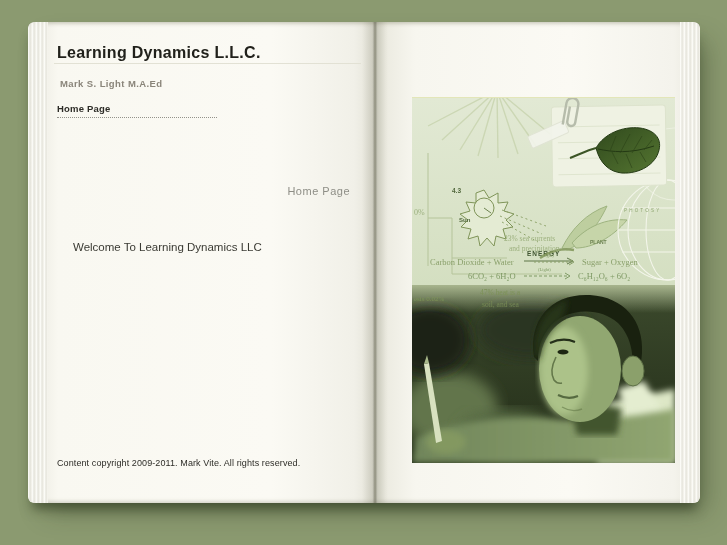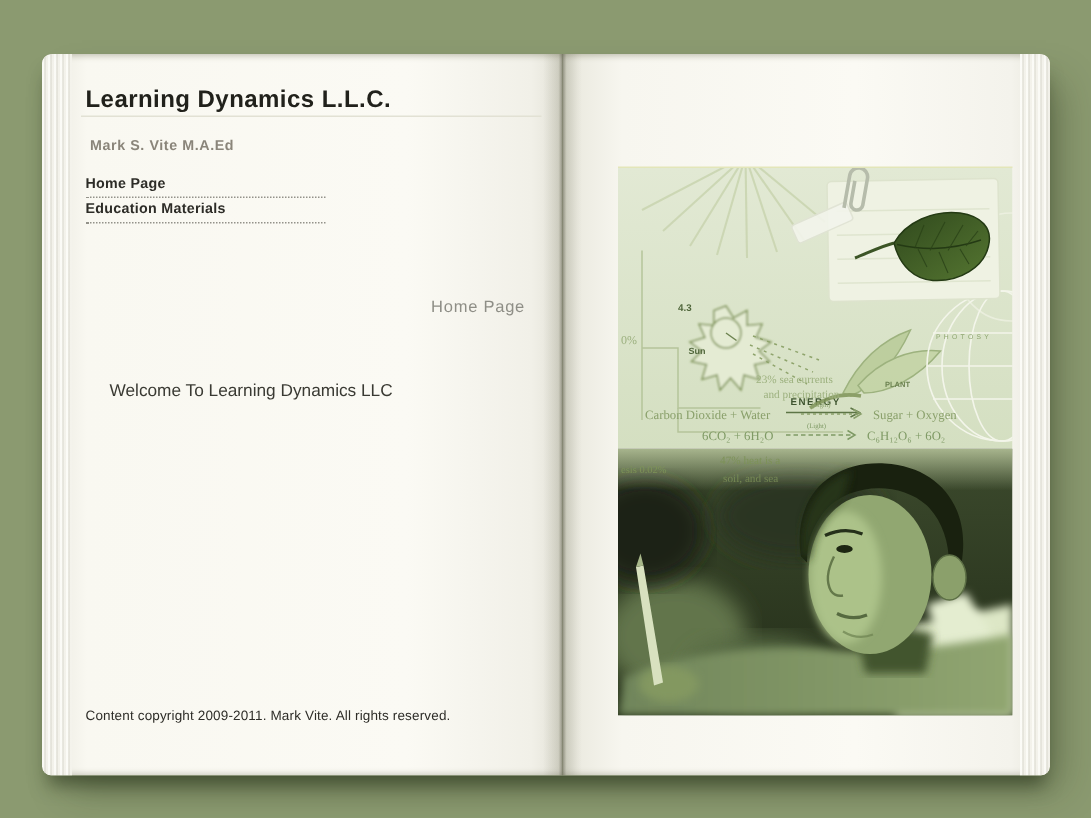--- a/index.html
+++ b/index.html
@@ -6,21 +6,21 @@
   html,body { width:727px; height:545px; }
   body {
     background:#8b9a70;
     font-family:"Liberation Sans", sans-serif;
     position:relative;
     overflow:hidden;
   }
 
   
   .book {
-    position:absolute; left:28px; top:36px; width:672px; height:481px;
+    position:absolute; left:28px; top:22px; width:672px; height:481px;
     border-radius:6px;
     box-shadow: 0 10px 12px -4px rgba(35,45,22,.55), 12px 14px 24px -6px rgba(35,45,22,.35);
     overflow:hidden;
   }
   .page {
     position:absolute; top:0; height:481px;
     box-shadow: inset 0 3px 4px -2px rgba(110,110,85,.45), inset 0 -3px 4px -2px rgba(110,110,85,.35);
   }
   .page-left {
     left:0; width:347px;
@@ -95,25 +95,24 @@
 <body>
 
 <div class="book">
 
   <div class="page page-left">
     <div class="edge-stack edge-left"></div>
 
     <div class="site-title">Learning Dynamics L.L.C.</div>
     <div class="title-rule"></div>
 
-    <div class="site-subtitle">Mark S. Vite M.A.Ed</div>
+    <div class="site-subtitle">Mark S. Light M.A.Ed</div>
 
     <nav class="nav">
       <a class="nav-item">Home Page</a>
-      <a class="nav-item">Education Materials</a>
     </nav>
 
     <div class="page-heading">Home Page</div>
 
     <div class="welcome-heading">Welcome To Learning Dynamics LLC</div>
 
 
     <div class="copyright">Content copyright 2009-2011. Mark Vite. All rights reserved.</div>
   </div>
 

